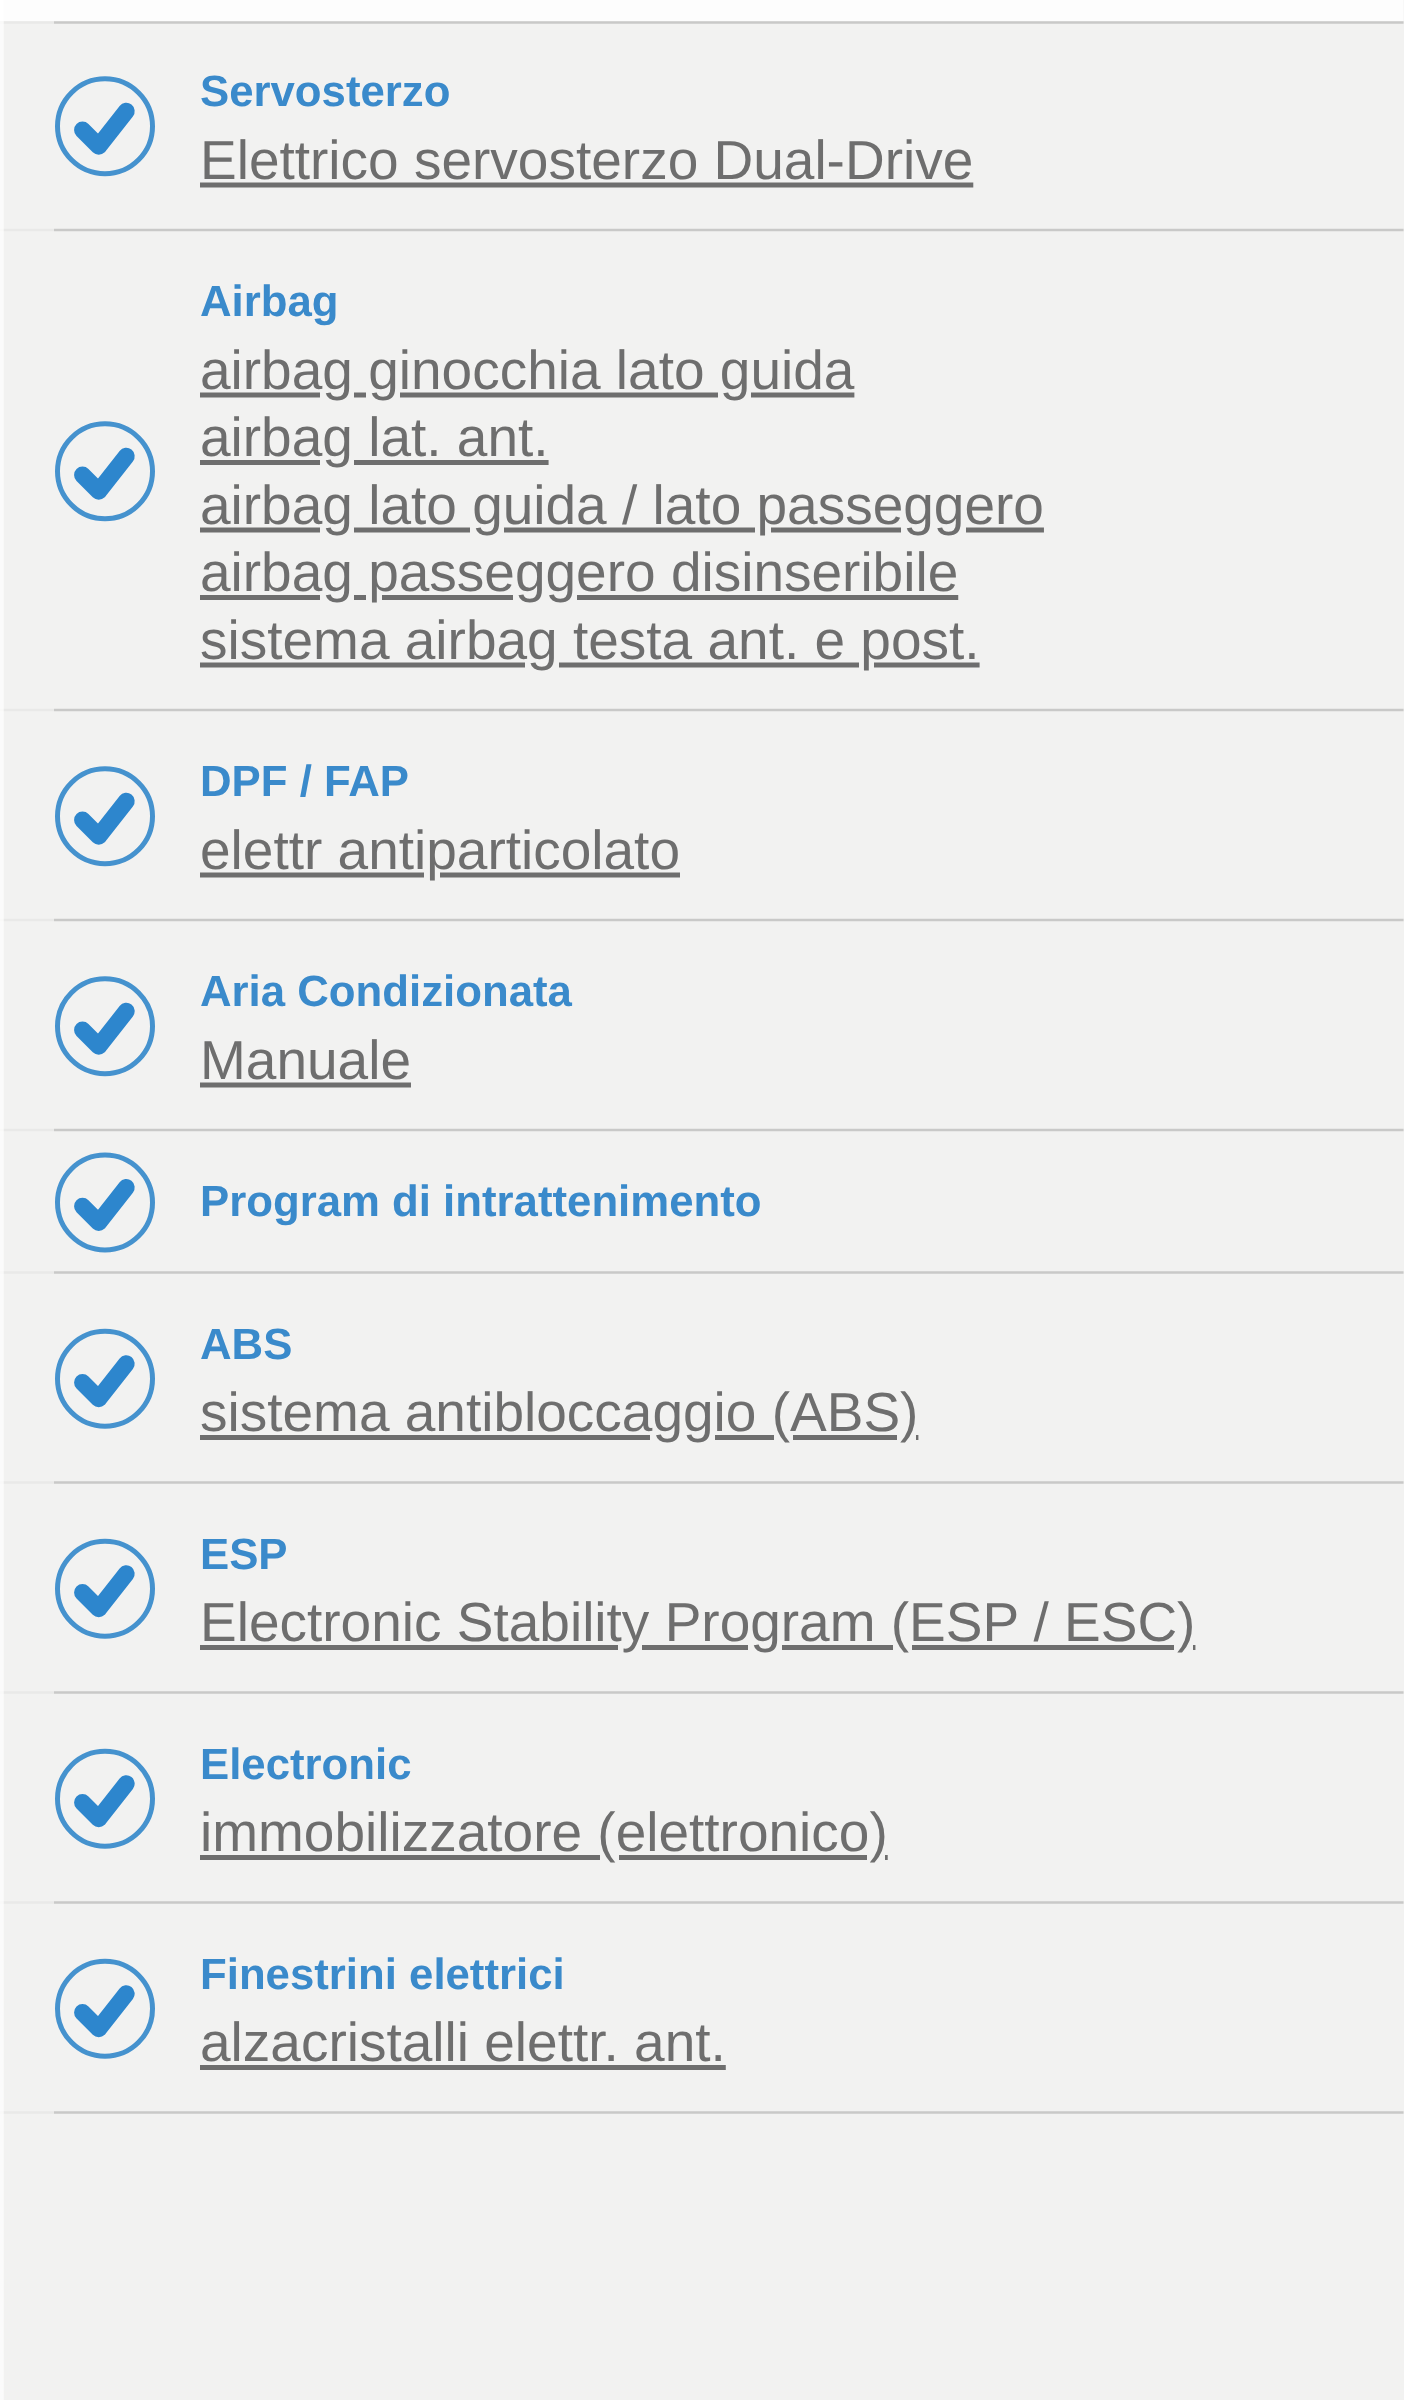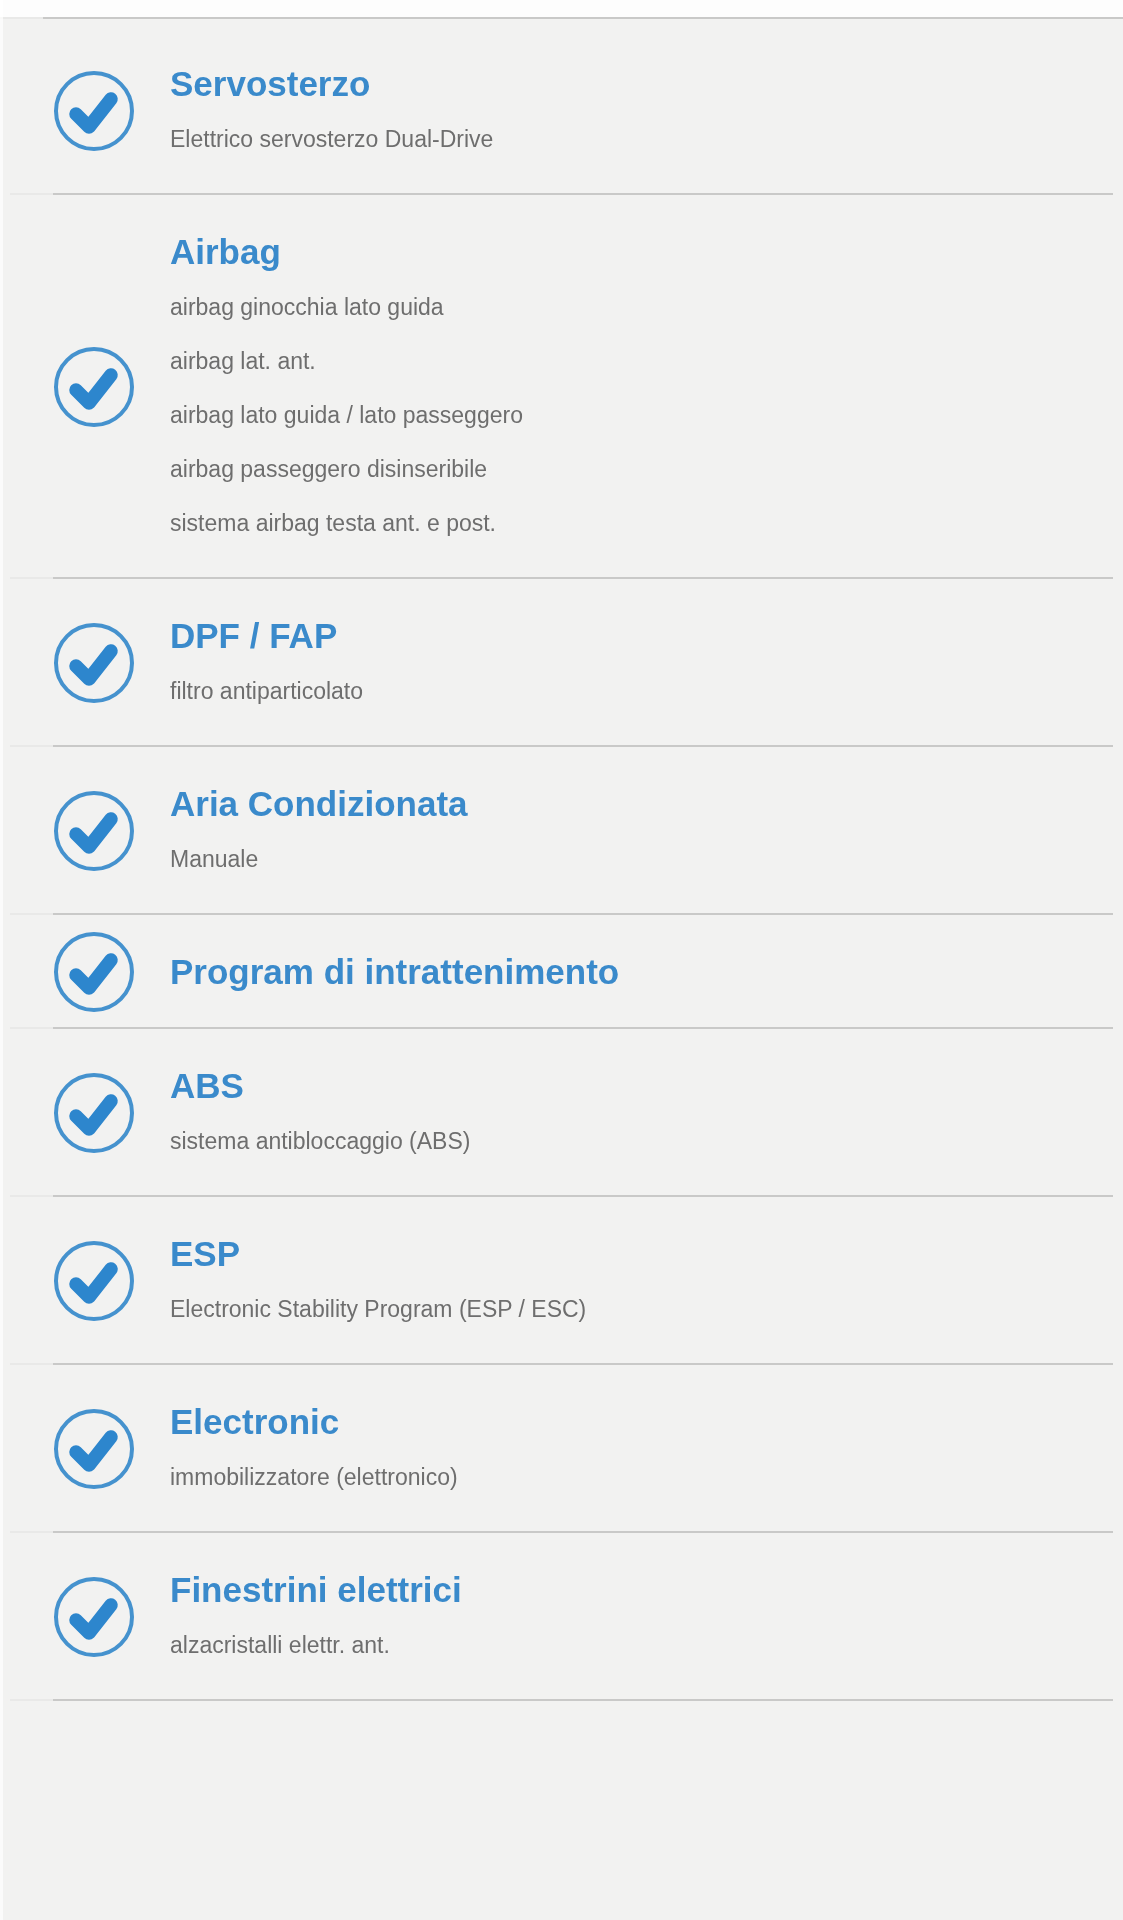--- a/index.html
+++ b/index.html
@@ -27,21 +27,21 @@
   }
   
   .top-strip{
     height:17px;background:var(--strip);position:relative;
   }
   .top-strip .strip-divider{
     position:absolute;left:0;right:0;bottom:-2px;height:2px;
     background:linear-gradient(to right, var(--divider-light) 0 43px, var(--divider-dark) 43px);
   }
   ul.equipment-list{
-    list-style:none;margin:10px;padding:0;
+    list-style:none;margin:0;padding:0;
   }
   li.row{
     position:relative;
     padding:29px 24px 29px 160px;
   }
   li.row::after{
     content:"";position:absolute;left:0;right:0;bottom:0;height:2px;
     background:linear-gradient(to right, var(--divider-light) 0 43px, var(--divider-dark) 43px);
   }
   .check-icon{
@@ -50,22 +50,23 @@
     display:block;
   }
   .check-icon svg{display:block;width:82px;height:82px;}
   .title{
     margin:0;
     font-size:35px;line-height:56px;font-weight:700;
     color:var(--accent);
     letter-spacing:0;
   }
   .detail{
-    font-size:23px;line-height:54px;font-weight:400;
+    font-size:44px;line-height:54px;font-weight:400;
     color:var(--detail);
+    text-decoration:underline;
   }
 </style>
 </head>
 <body>
 
 <div class="screen">
   <div class="edge-highlight"></div>
   <div class="top-strip">
     <div class="strip-divider"></div>
   </div>
@@ -107,21 +108,21 @@
   <li class="row">
     <span class="check-icon">
       <svg viewBox="0 0 82 82" xmlns="http://www.w3.org/2000/svg">
         <circle cx="41" cy="41" r="38" fill="none" stroke="var(--ring)" stroke-width="4"></circle>
         <polyline points="23,44 36,57 58,29" fill="none" stroke="var(--check)" stroke-width="13.5" stroke-linecap="round" stroke-linejoin="round"></polyline>
       </svg>
     </span>
     <div class="texts">
       <h3 class="title">DPF / FAP</h3>
       <div class="details">
-            <div class="detail">filtro antiparticolato</div>
+            <div class="detail">elettr antiparticolato</div>
           </div>
     </div>
   </li>
 
   <li class="row">
     <span class="check-icon">
       <svg viewBox="0 0 82 82" xmlns="http://www.w3.org/2000/svg">
         <circle cx="41" cy="41" r="38" fill="none" stroke="var(--ring)" stroke-width="4"></circle>
         <polyline points="23,44 36,57 58,29" fill="none" stroke="var(--check)" stroke-width="13.5" stroke-linecap="round" stroke-linejoin="round"></polyline>
       </svg>

